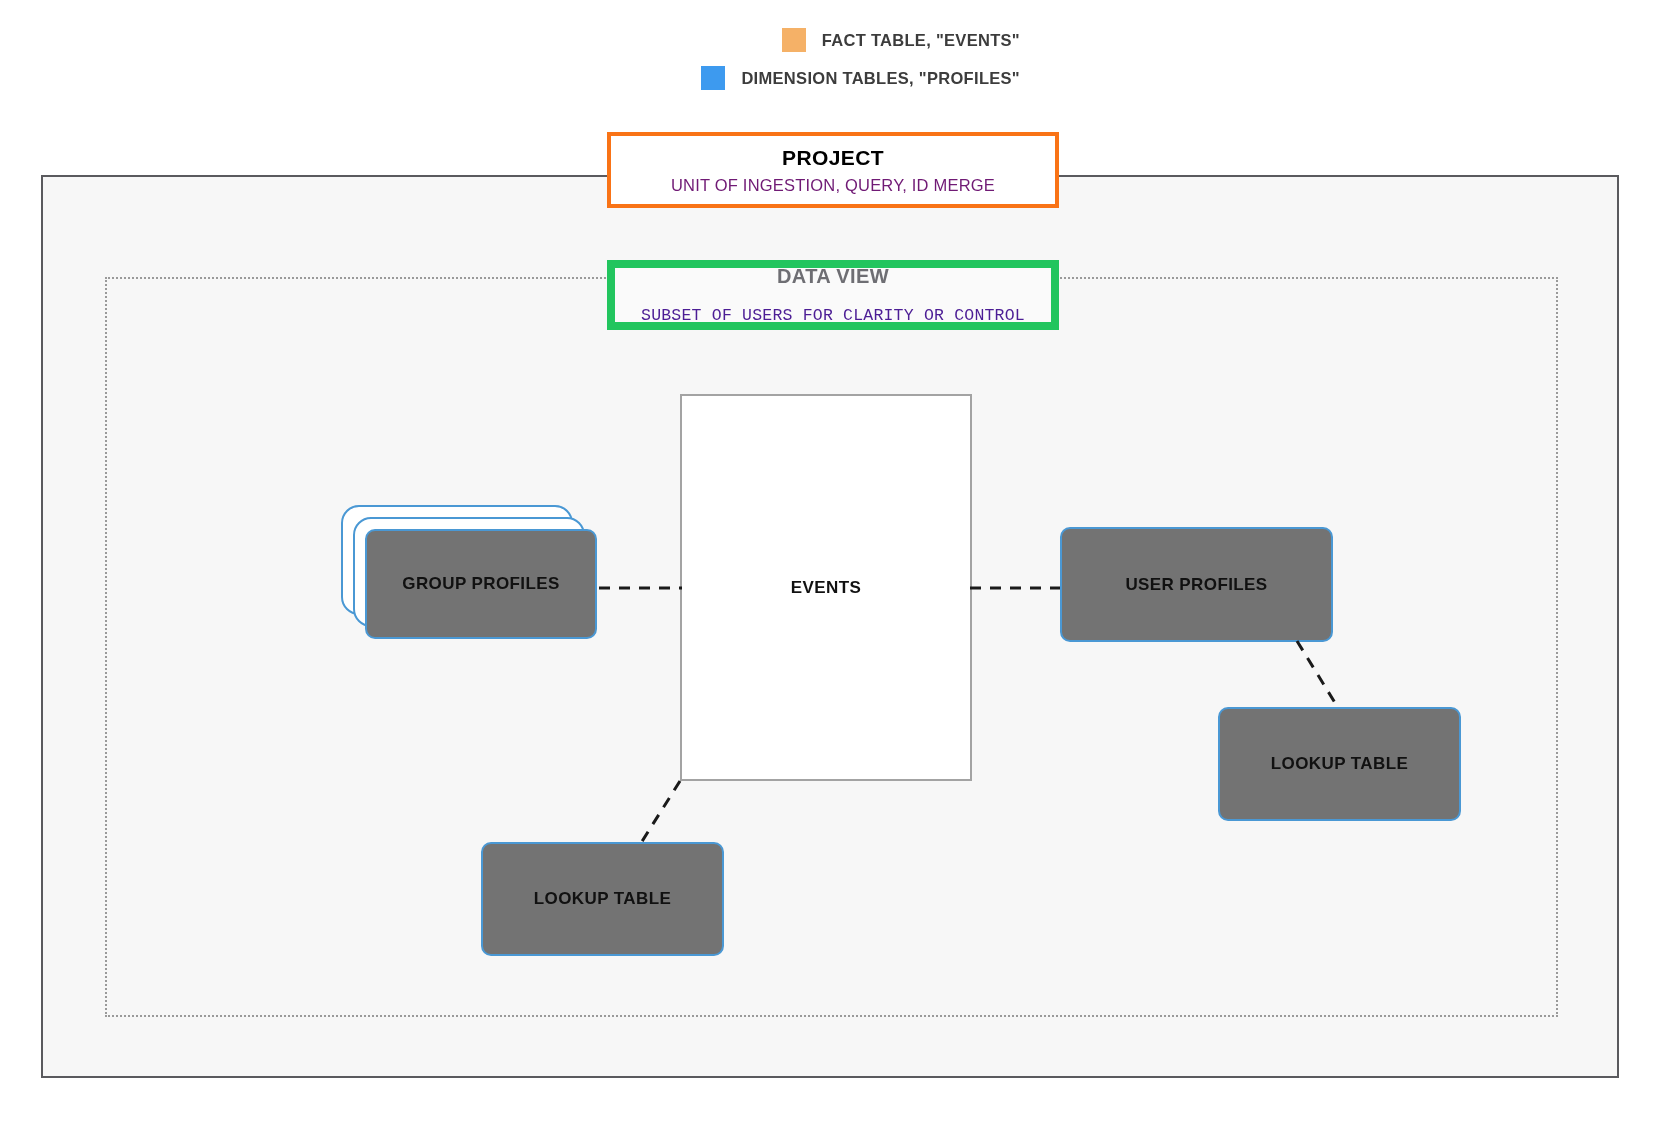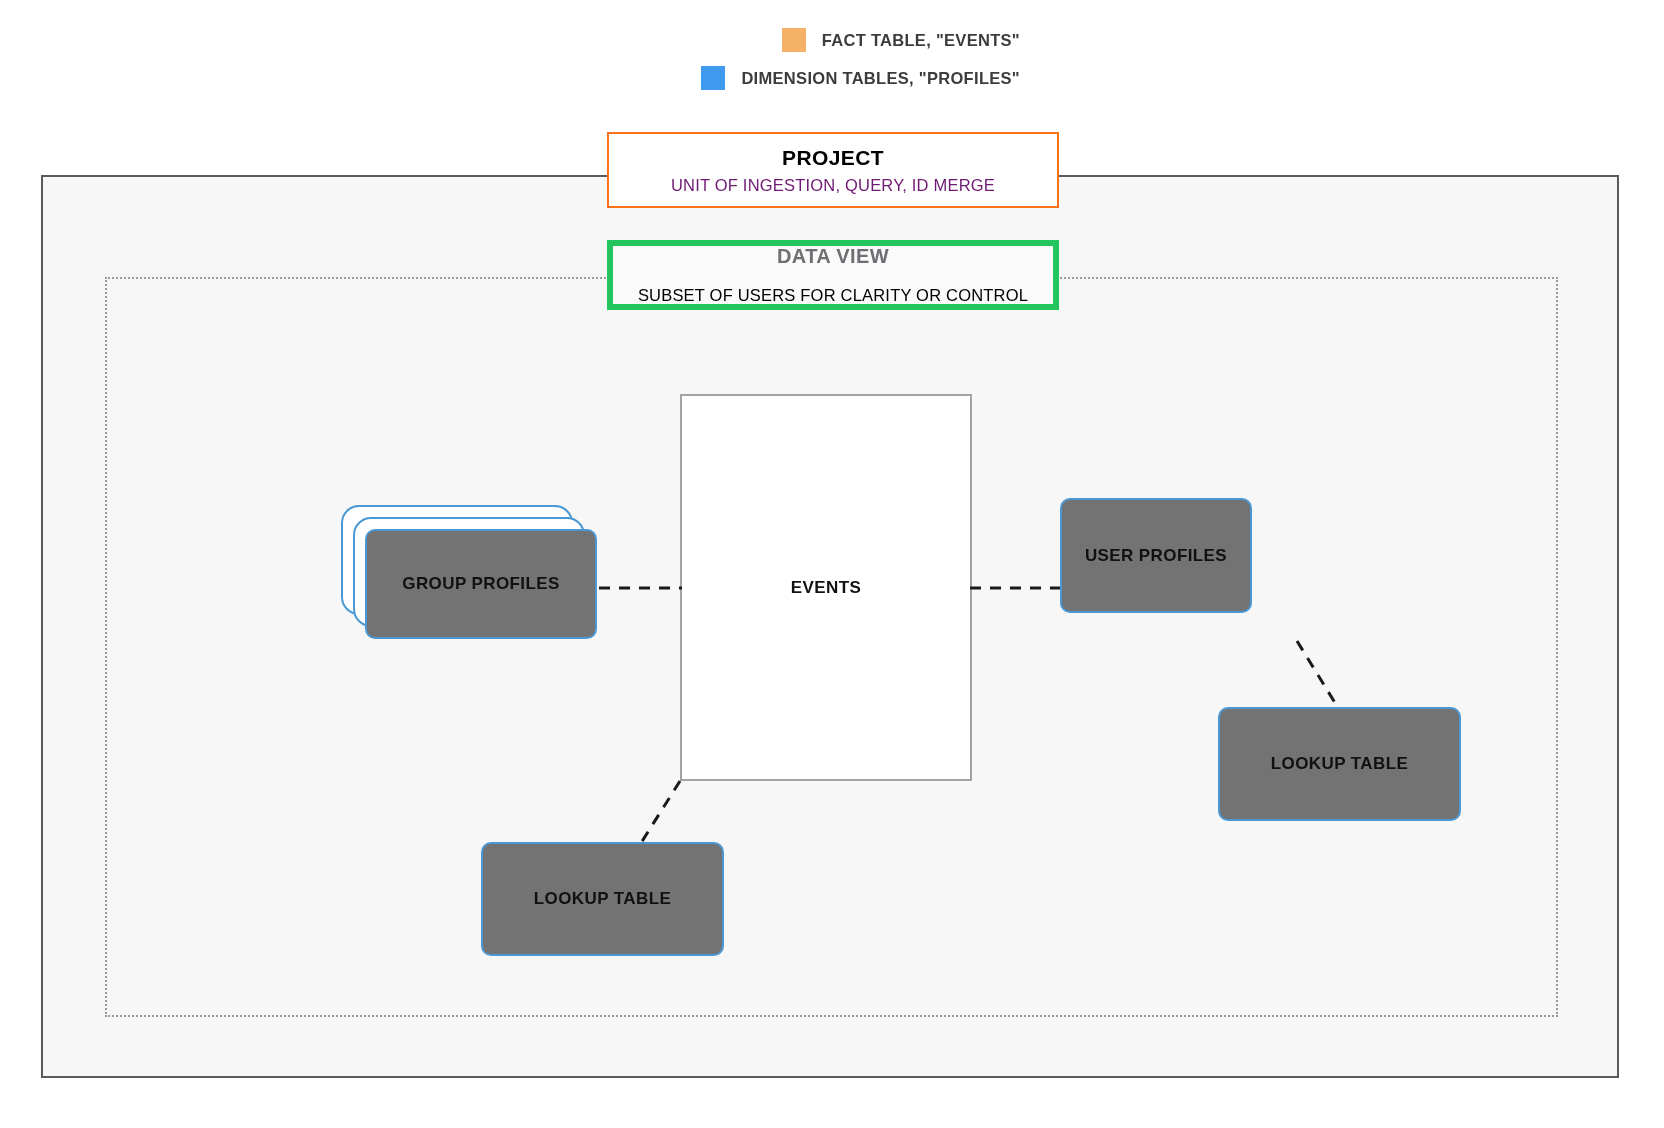--- a/index.html
+++ b/index.html
@@ -71,21 +71,21 @@
   }
 
   
   .project-box {
     position: absolute;
     left: 607px;
     top: 132px;
     width: 452px;
     height: 76px;
     background: #ffffff;
-    border: 2px solid #f97316;
+    border: 4px solid #f97316;
     box-sizing: border-box;
     display: flex;
     flex-direction: column;
     align-items: center;
     justify-content: center;
     gap: 6px;
     z-index: 20;
   }
   .project-title {
     font-size: 21px;
@@ -95,43 +95,44 @@
   }
   .project-sub {
     font-size: 16.5px;
     color: #701a75;
     letter-spacing: 0.2px;
   }
 
   .dataview-box {
     position: absolute;
     left: 607px;
-    top: 240px;
+    top: 260px;
     width: 452px;
     height: 70px;
     background: #fafafa;
-    border: 6px solid #22c55e;
+    border: 8px solid #22c55e;
     box-sizing: border-box;
     display: flex;
     flex-direction: column;
     align-items: center;
     justify-content: center;
     gap: 18px;
     z-index: 20;
   }
   .dataview-title {
     font-size: 20px;
     font-weight: bold;
     color: #6e6e73;
     letter-spacing: 0.4px;
   }
   .dataview-sub {
     font-size: 16.5px;
-    color: #000000;
+    color: #4c1d95;
     letter-spacing: 0.2px;
+    font-family: Liberation Mono, monospace;
   }
 
   
   .events-box {
     position: absolute;
     left: 680px;
     top: 394px;
     width: 292px;
     height: 387px;
     background: #ffffff;
@@ -175,21 +176,21 @@
     background: #ffffff;
     border: 2.5px solid #4a98d4;
     border-radius: 18px;
     box-sizing: border-box;
     z-index: 10;
   }
   .stack-back-1 { left: 341px; top: 505px; width: 232px; height: 110px; }
   .stack-back-2 { left: 353px; top: 517px; width: 232px; height: 110px; }
   .group-profiles { left: 365px; top: 529px; width: 232px; height: 110px; z-index: 13; }
 
-  .user-profiles { left: 1060px; top: 498px; width: 192px; height: 115px; }
+  .user-profiles { left: 1060px; top: 527px; width: 273px; height: 115px; }
   .lookup-right  { left: 1218px; top: 707px; width: 243px; height: 114px; }
   .lookup-left   { left: 481px;  top: 842px; width: 243px; height: 114px; }
 
   
   .connector-svg {
     position: absolute;
     left: 0;
     top: 0;
     width: 1664px;
     height: 1128px;

